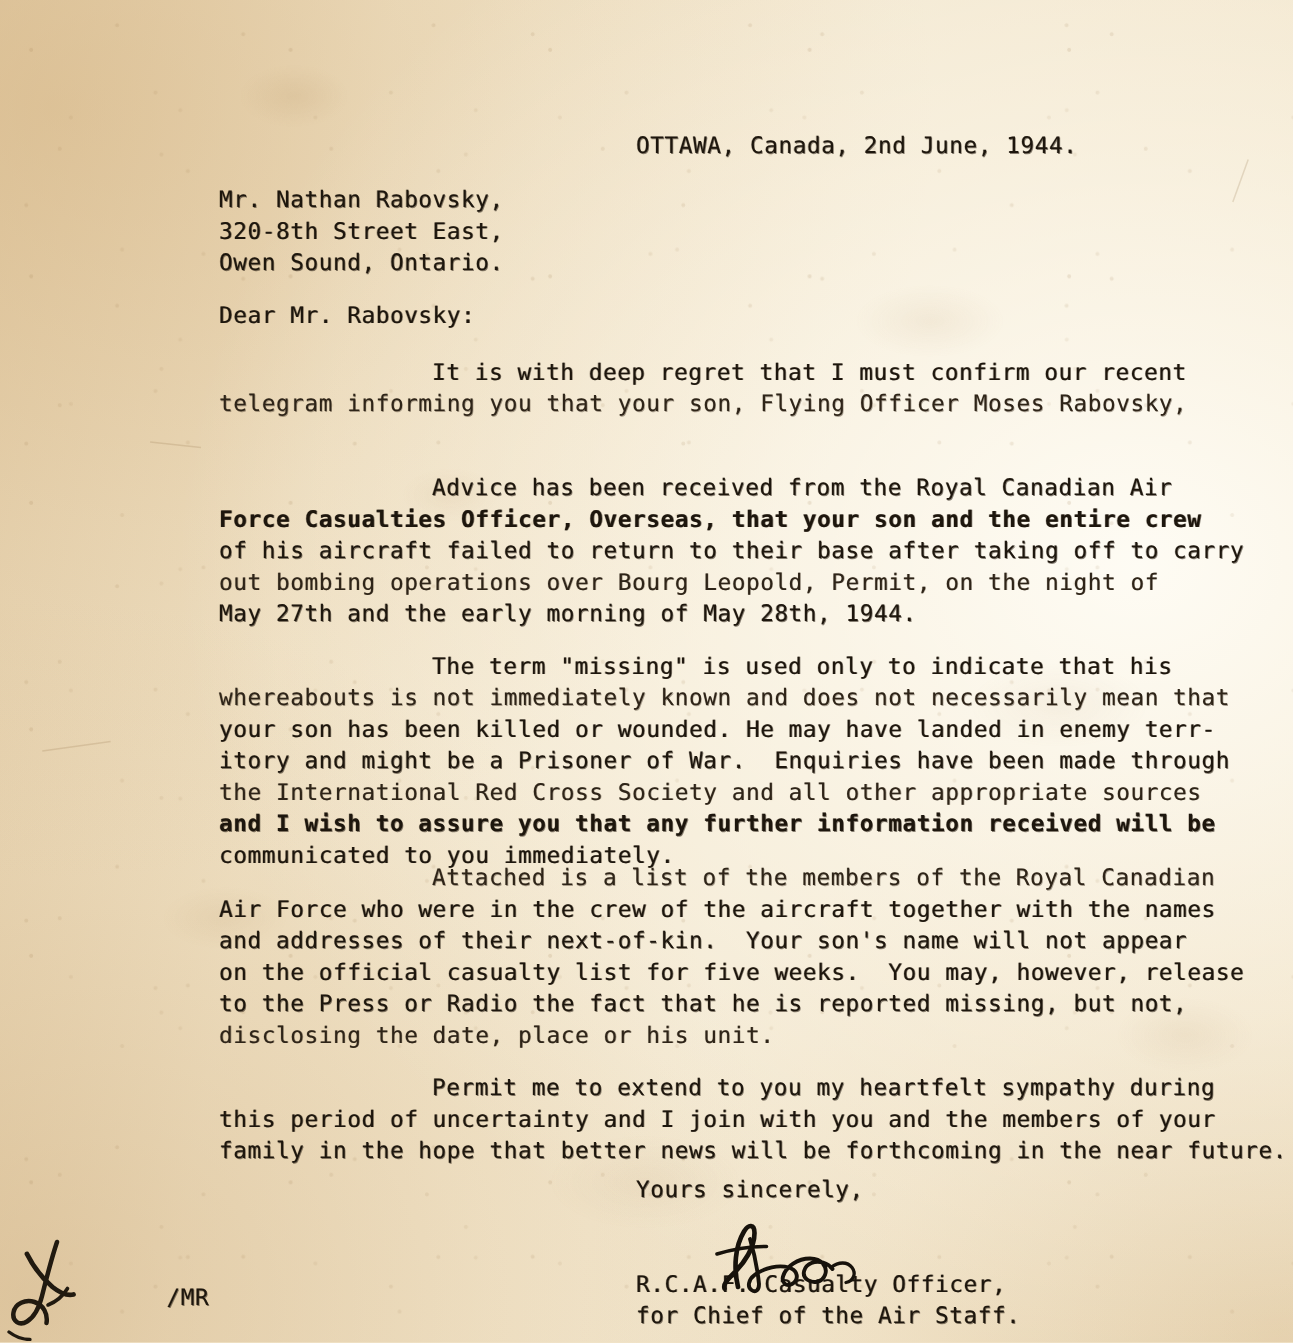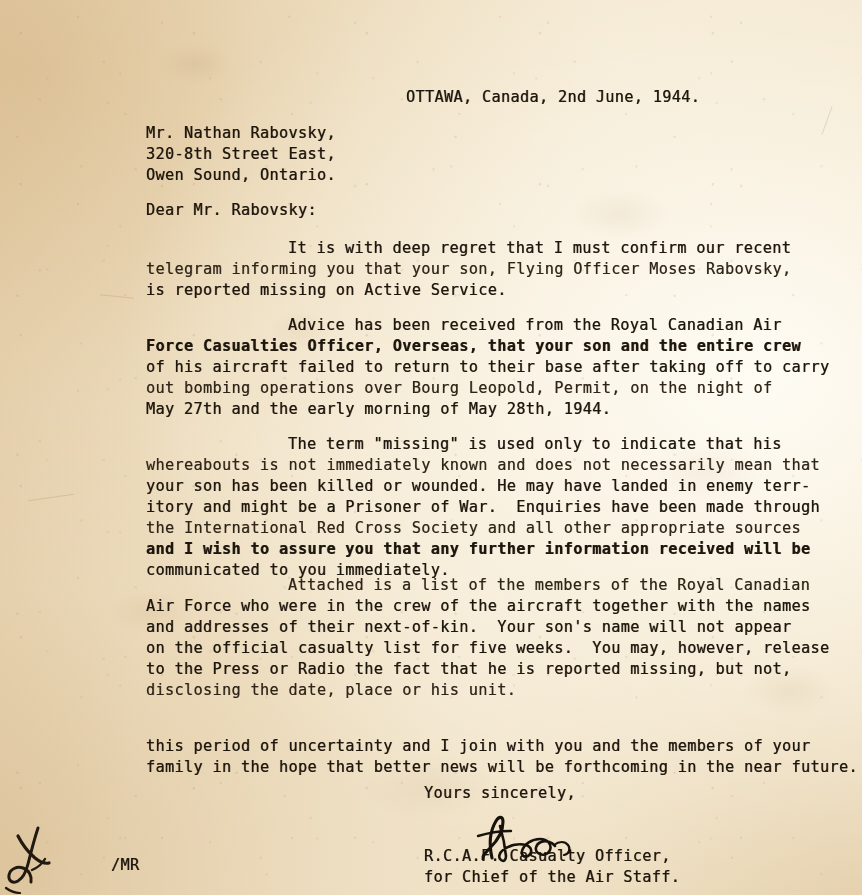--- a/index.html
+++ b/index.html
@@ -93,31 +93,30 @@
   <div class="stain" id="wash-top-left"></div>
   <div class="stain" id="wash-speckle"></div>
   <div class="stain" id="wash-blotch"></div>
 
   <div class="fibre" style="left:28px;top:497px;width:46px;height:1px;transform:rotate(-8deg);"></div>
   <div class="fibre" style="left:100px;top:296px;width:34px;height:1px;transform:rotate(6deg);"></div>
   <div class="fibre" style="left:812px;top:120px;width:30px;height:1px;transform:rotate(-70deg);"></div>
 
   <div id="typed">
 
-    <div class="tline ink-strong" style="left:406px;top:90px;">OTTAWA, Canada, 2nd June, 1944.</div>
+    <div class="tline ink-strong" style="left:424px;top:90px;">OTTAWA, Canada, 2nd June, 1944.</div>
 
     <div class="tline ink-strong" style="left:146px;top:126px;">Mr. Nathan Rabovsky,</div>
     <div class="tline ink-strong" style="left:146px;top:147px;">320-8th Street East,</div>
     <div class="tline ink-strong" style="left:146px;top:168px;">Owen Sound, Ontario.</div>
 
     <div class="tline ink-strong" style="left:146px;top:203px;">Dear Mr. Rabovsky:</div>
 
     <div class="tline ink-strong" style="left:288px;top:241px;">It is with deep regret that I must confirm our recent</div>
     <div class="tline ink-mid" style="left:146px;top:262px;">telegram informing you that your son, Flying Officer Moses Rabovsky,</div>
-    <div class="tline ink-strong" style="left:146px;top:283px;">is reported missing on Active Service.</div>
 
     <div class="tline ink-strong" style="left:288px;top:318px;">Advice has been received from the Royal Canadian Air</div>
     <div class="tline ink-strong" style="left:146px;top:339px;font-weight:bold;">Force Casualties Officer, Overseas, that your son and the entire crew</div>
     <div class="tline ink-strong" style="left:146px;top:360px;">of his aircraft failed to return to their base after taking off to carry</div>
     <div class="tline ink-mid" style="left:146px;top:381px;">out bombing operations over Bourg Leopold, Permit, on the night of</div>
     <div class="tline ink-strong" style="left:146px;top:402px;">May 27th and the early morning of May 28th, 1944.</div>
 
     <div class="tline ink-strong" style="left:288px;top:437px;">The term "missing" is used only to indicate that his</div>
     <div class="tline ink-mid" style="left:146px;top:458px;">whereabouts is not immediately known and does not necessarily mean that</div>
     <div class="tline ink-strong" style="left:146px;top:479px;text-align:right;">your son has been killed or wounded. He may have landed in enemy terr-</div>
@@ -126,20 +125,21 @@
     <div class="tline ink-strong" style="left:146px;top:542px;font-weight:bold;">and I wish to assure you that any further information received will be</div>
     <div class="tline ink-strong" style="left:146px;top:563px;">communicated to you immediately.</div>
 
     <div class="tline ink-mid" style="left:288px;top:578px;">Attached is a list of the members of the Royal Canadian</div>
     <div class="tline ink-strong" style="left:146px;top:620px;">and addresses of their next-of-kin.  Your son's name will not appear</div>
     <div class="tline ink-strong" style="left:146px;top:599px;">Air Force who were in the crew of the aircraft together with the names</div>
     <div class="tline ink-strong" style="left:146px;top:641px;">on the official casualty list for five weeks.  You may, however, release</div>
     <div class="tline ink-strong" style="left:146px;top:662px;">to the Press or Radio the fact that he is reported missing, but not,</div>
     <div class="tline ink-mid" style="left:146px;top:683px;">disclosing the date, place or his unit.</div>
 
+    <div class="tline ink-strong" style="left:288px;top:718px;">Permit me to extend to you my heartfelt sympathy during</div>
     <div class="tline ink-strong" style="left:146px;top:760px;">family in the hope that better news will be forthcoming in the near future.</div>
     <div class="tline ink-strong" style="left:146px;top:739px;">this period of uncertainty and I join with you and the members of your</div>
 
     <div class="tline ink-strong" style="left:424px;top:786px;">Yours sincerely,</div>
     <div class="tline ink-strong" style="left:424px;top:849px;">R.C.A.F. Casualty Officer,</div>
     <div class="tline ink-strong" style="left:424px;top:870px;">for Chief of the Air Staff.</div>
 
     <div class="tline ink-strong" style="left:111px;top:858px;">/MR</div>
   </div>
 

